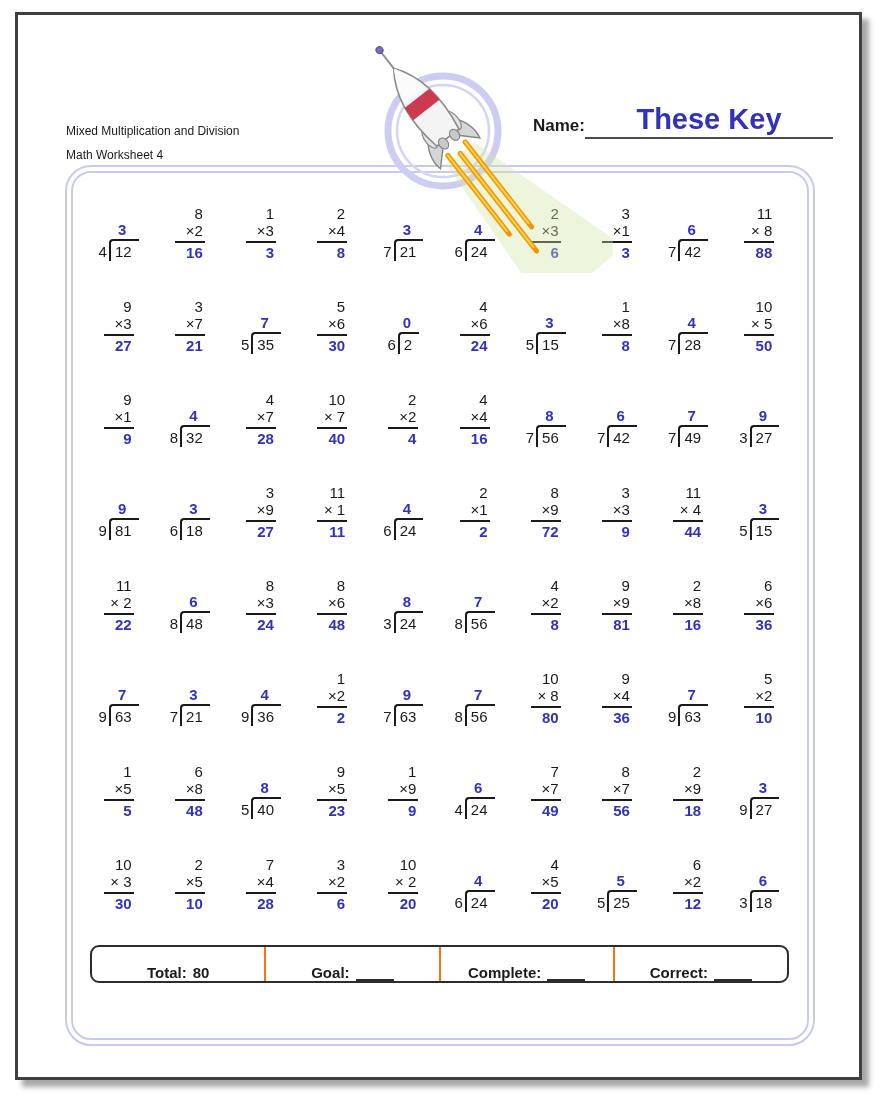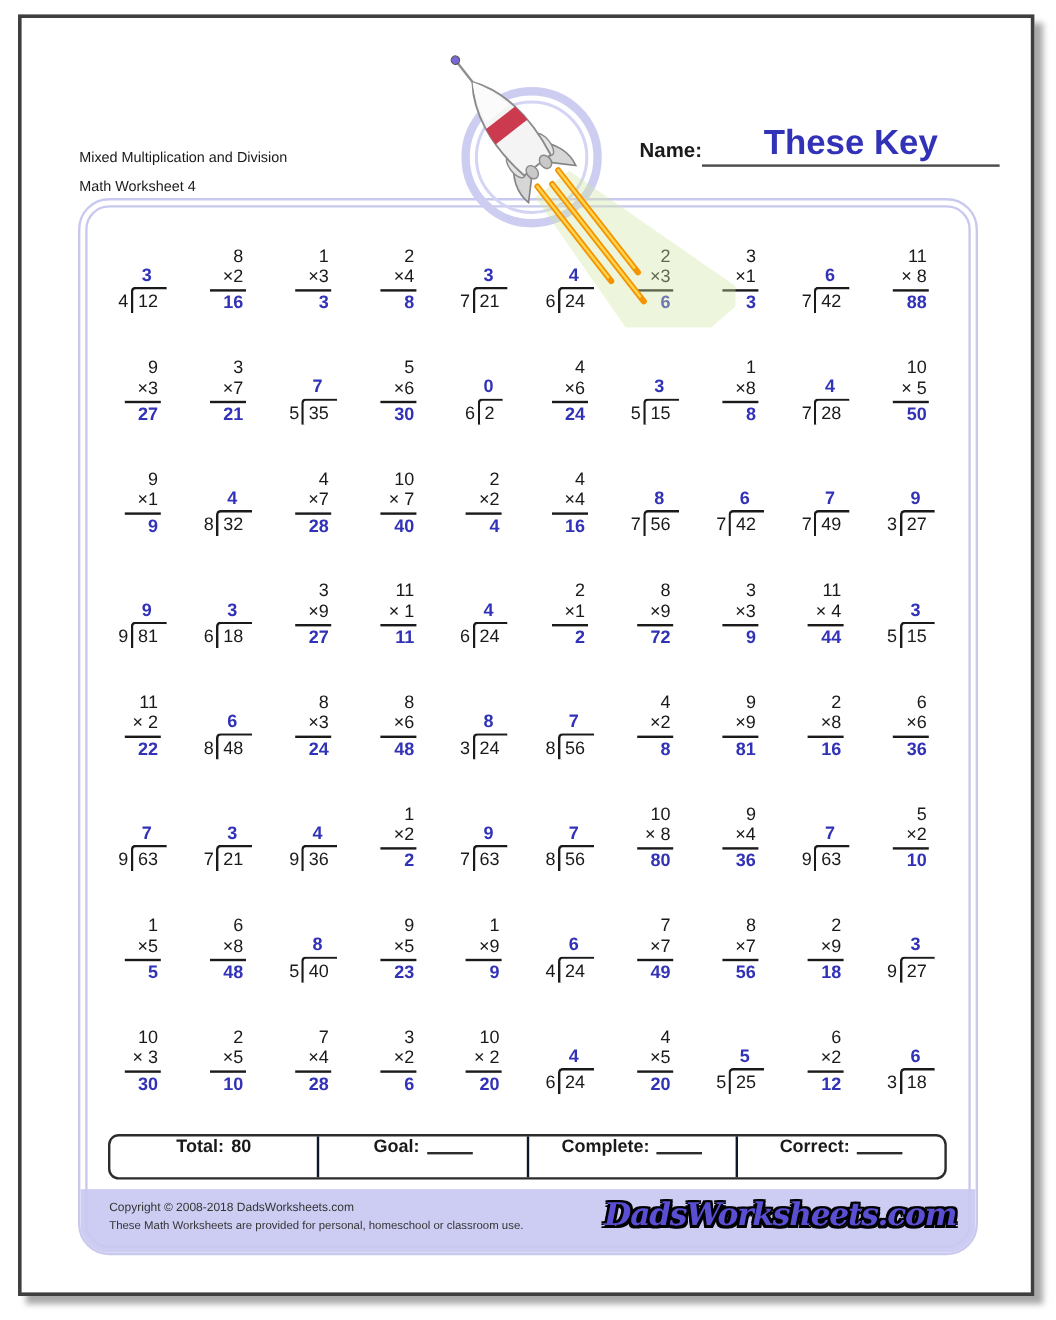--- a/index.html
+++ b/index.html
@@ -53,22 +53,22 @@
   .divp .dv{grid-column:1;grid-row:2;padding-right:2px;padding-bottom:1px;}
   .divp .dd{
     grid-column:2;grid-row:2;border-top:2px solid var(--ink);border-left:2px solid var(--ink);
     border-top-left-radius:4px;padding:2px 7px 1px 4px;
   }
   
   .totals{
     position:absolute;left:23px;top:778px;width:695px;height:34px;
     border:2px solid #2c2c2c;border-radius:9px;display:flex;z-index:2;background:#fff;
   }
-  .tcell{flex:1;display:flex;align-items:flex-start;justify-content:center;font-weight:bold;font-size:15px;gap:6px;}
-  .tcell + .tcell{border-left:2px solid #0f172a;}
+  .tcell{flex:1;display:flex;align-items:flex-end;justify-content:center;font-weight:bold;font-size:15px;gap:6px;}
+  .tcell + .tcell{border-left:2px solid #f97316;}
   .blank{display:inline-block;width:38px;height:13px;border-bottom:2px solid #2c2c2c;}
   
   .band{position:absolute;left:0;right:0;bottom:0;height:53px;background:var(--lav-fill);z-index:4;}
   .copyright{position:absolute;left:24px;top:8px;font-size:10px;line-height:15px;color:#333;}
   .copyright .l2{font-size:9.5px;}
   .logo{
     position:absolute;right:16px;top:7px;
     font-family:"DejaVu Serif", serif;font-style:italic;font-weight:bold;font-size:26px;
     color:#5a4fd2;letter-spacing:-1px;
     text-shadow:-2px -2px 0 #000,2px -2px 0 #000,-2px 2px 0 #000,2px 2px 0 #000,
@@ -725,21 +725,14 @@
       <div class="tcell">
         <span>Complete:</span>
         <span class="blank"></span>
       </div>
       <div class="tcell">
         <span>Correct:</span>
         <span class="blank"></span>
       </div>
     </div>
 
-    <div class="band">
-      <div class="copyright">
-        <div>Copyright © 2008-2018 DadsWorksheets.com</div>
-        <div class="l2">These Math Worksheets are provided for personal, homeschool or classroom use.</div>
-      </div>
-      <div class="logo">DadsWorksheets.com</div>
-    </div>
   </div>
 </div>
 
 </body></html>

